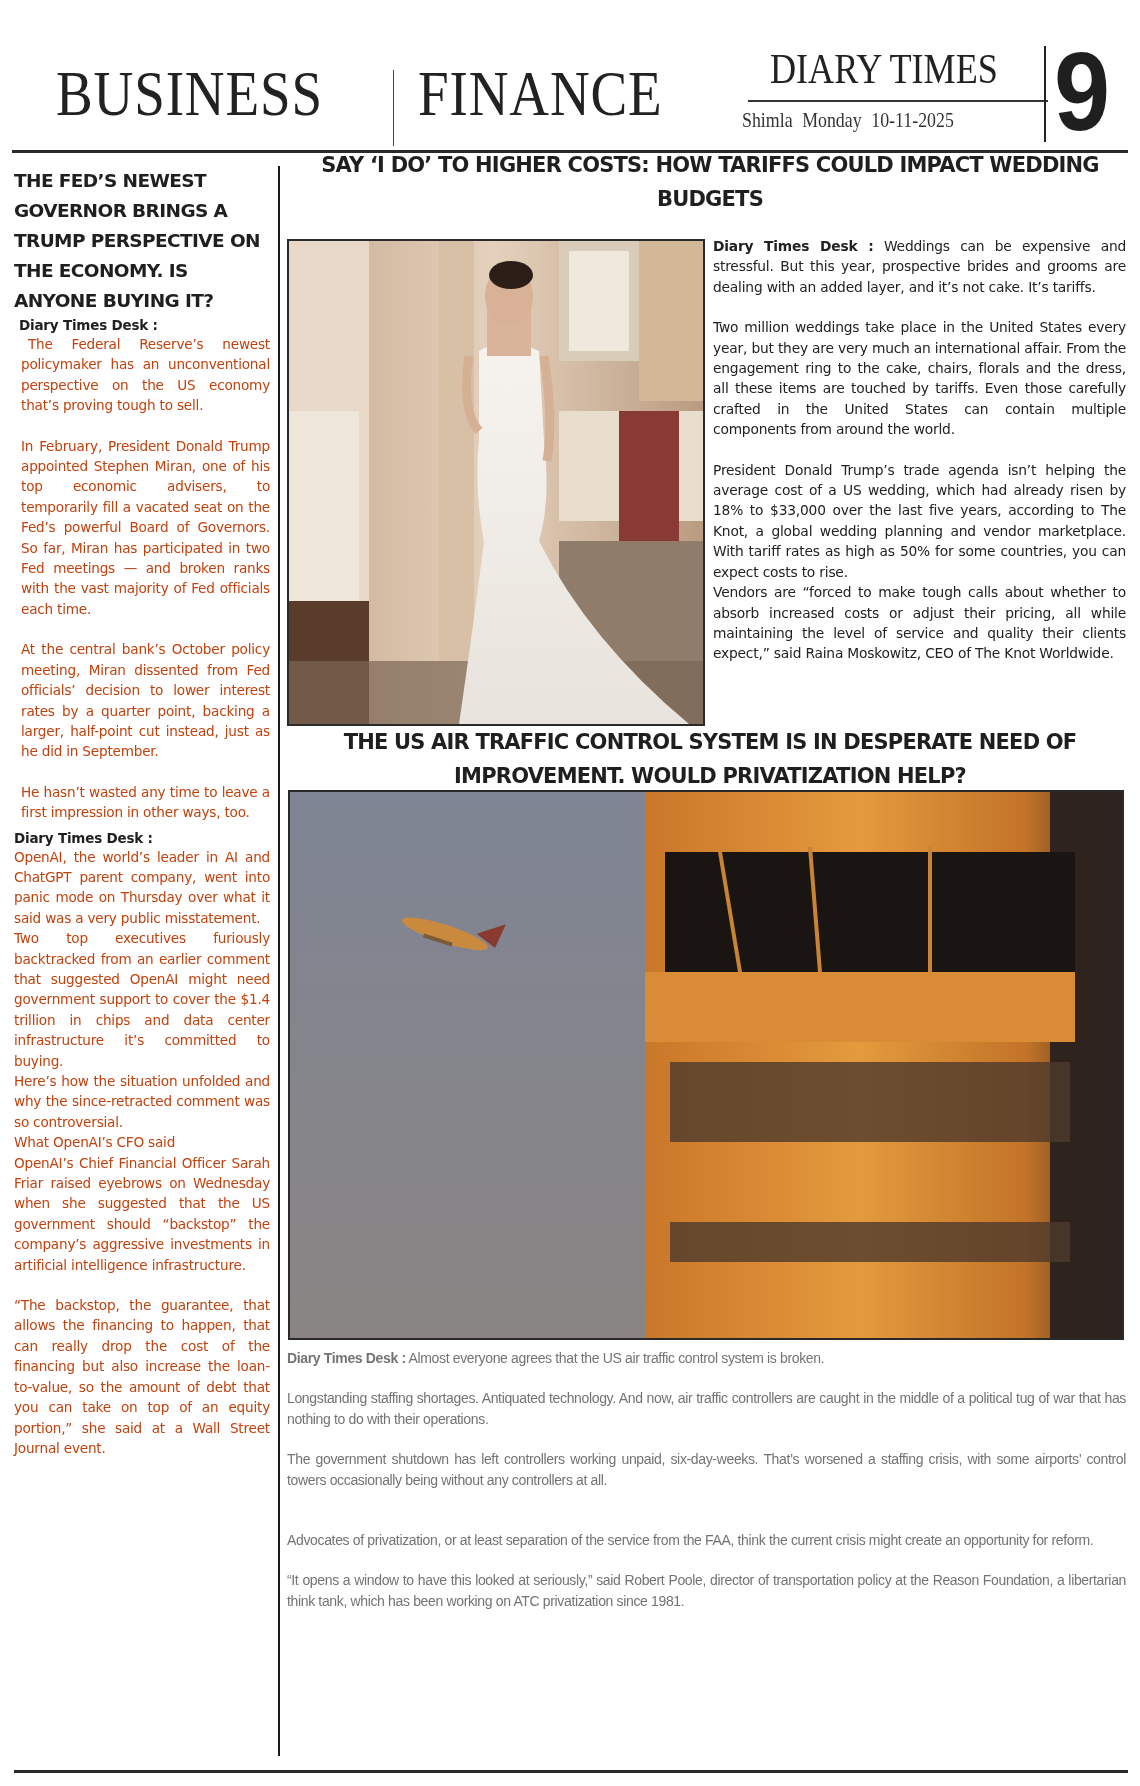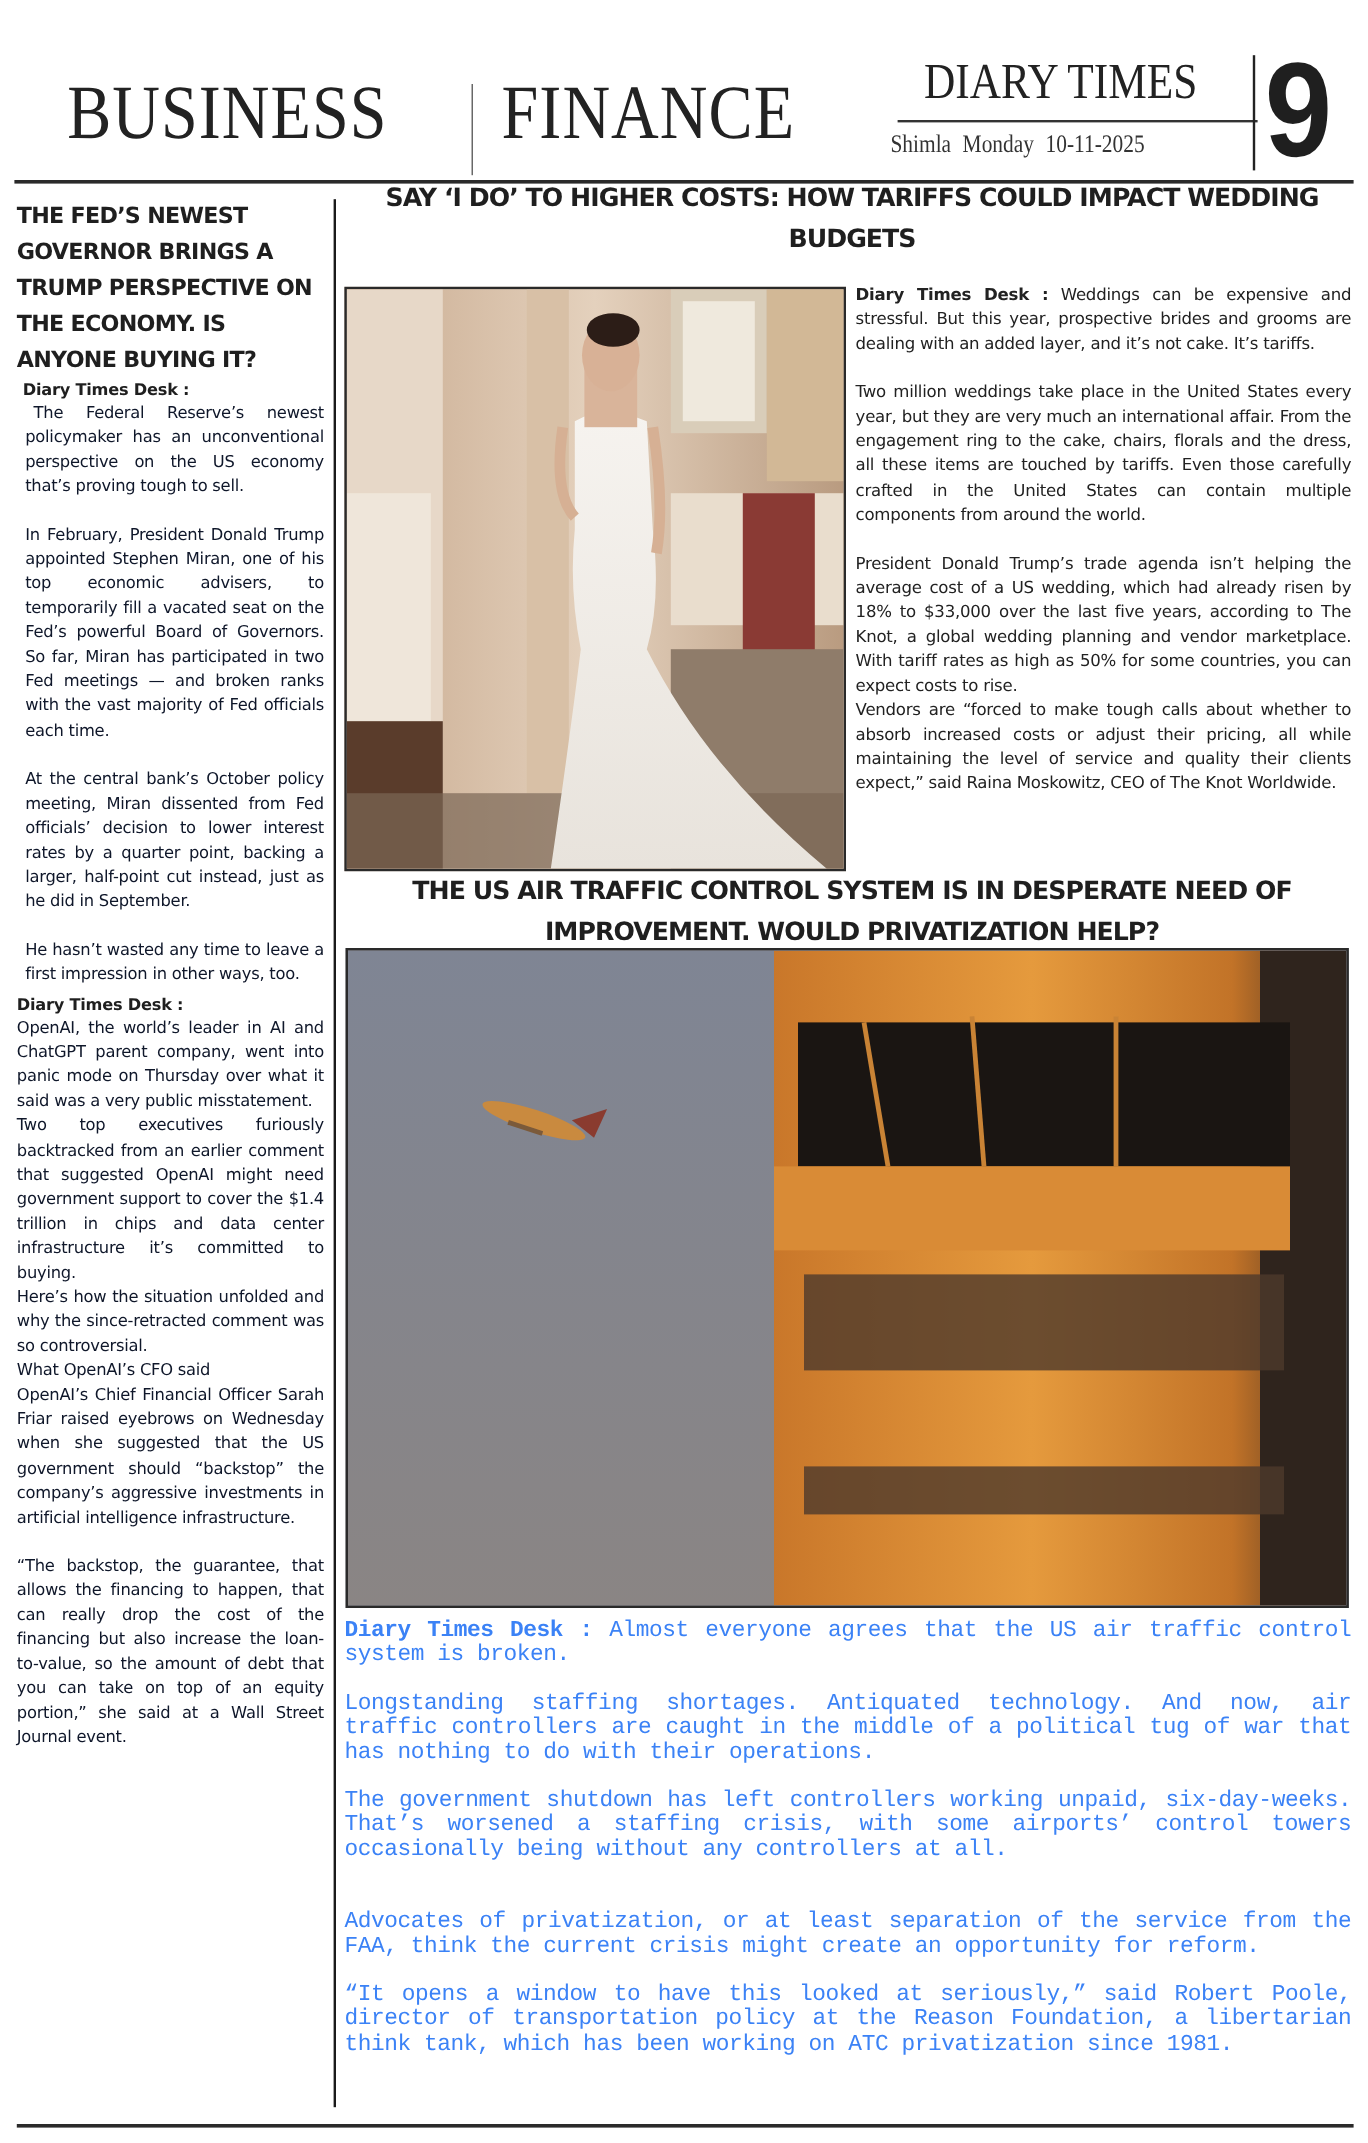--- a/index.html
+++ b/index.html
@@ -17,37 +17,37 @@
   .page-num { left:1054px; top:36px; font-family:"Liberation Sans", sans-serif; font-weight:bold; font-size:112px; line-height:1; color:#1f1f1f; transform:scaleX(0.9); transform-origin:left top; }
   .top-rule { left:12px; top:150px; width:1116px; height:3px; background:#2a2a2a; }
 
   .col-divider { left:278px; top:166px; width:2px; height:1590px; background:#1a1a1a; }
   .bottom-rule { left:14px; top:1770px; width:1114px; height:3px; background:#2a2a2a; }
 
   
   .left-col { left:14px; top:166px; width:256px; }
   .headline-left { font-family:"DejaVu Sans", sans-serif; font-weight:bold; font-size:18.5px; line-height:30px; text-align:left; color:#1f1f1f; letter-spacing:-0.6px; margin:0; }
   .byline { font-family:"DejaVu Sans", sans-serif; font-weight:bold; font-size:13.5px; color:#1f1f1f; margin:0; line-height:18px; letter-spacing:-0.2px; }
-  .body-left { font-family:"DejaVu Sans", sans-serif; font-size:13.6px; line-height:20.4px; text-align:justify; color:#0f172a; margin:0; letter-spacing:-0.2px; }
+  .body-left { font-family:"DejaVu Sans", sans-serif; font-size:13.6px; line-height:20.4px; text-align:justify; color:#c2410c; margin:0; letter-spacing:-0.2px; }
   .body-left.indented { padding-left:7px; }
   .gap { height:20px; }
 
   
   .headline-right { font-family:"DejaVu Sans", sans-serif; font-weight:bold; font-size:21px; line-height:34px; text-align:center; color:#1f1f1f; letter-spacing:-0.8px; margin:0; }
   .wedding-headline { left:292px; top:148px; width:836px; }
   .wedding-image { left:287px; top:239px; width:418px; height:487px; border:2px solid #2a2a2a; box-sizing:border-box; overflow:hidden; background:#d8c2ad; }
   .wedding-text { left:713px; top:236px; width:413px; }
   .body-right { font-family:"DejaVu Sans", sans-serif; font-size:13.8px; line-height:20.4px; text-align:justify; color:#222; margin:0; letter-spacing:-0.2px; }
   .inline-bold { font-weight:bold; }
 
   .atc-headline { left:292px; top:725px; width:836px; }
   .tower-image { left:288px; top:790px; width:836px; height:550px; border:2px solid #2a2a2a; box-sizing:border-box; overflow:hidden; background:#8c8c93; }
 
   .atc-text { left:287px; top:1348px; width:839px; }
-  .body-wide { font-family:Liberation Mono, monospace; font-size:19px; line-height:20.4px; text-align:justify; color:#3b82f6; margin:0; letter-spacing:-0.35px; }
+  .body-wide { font-family:Liberation Sans, sans-serif; font-size:14px; line-height:20.4px; text-align:justify; color:#737373; margin:0; letter-spacing:-0.35px; }
 </style>
 </head>
 <body>
 
 <div class="abs section-title">BUSINESS</div>
 <div class="abs section-sep"></div>
 <div class="abs section-title2">FINANCE</div>
 <div class="abs paper-name">DIARY TIMES</div>
 <div class="abs paper-rule"></div>
 <div class="abs dateline">

